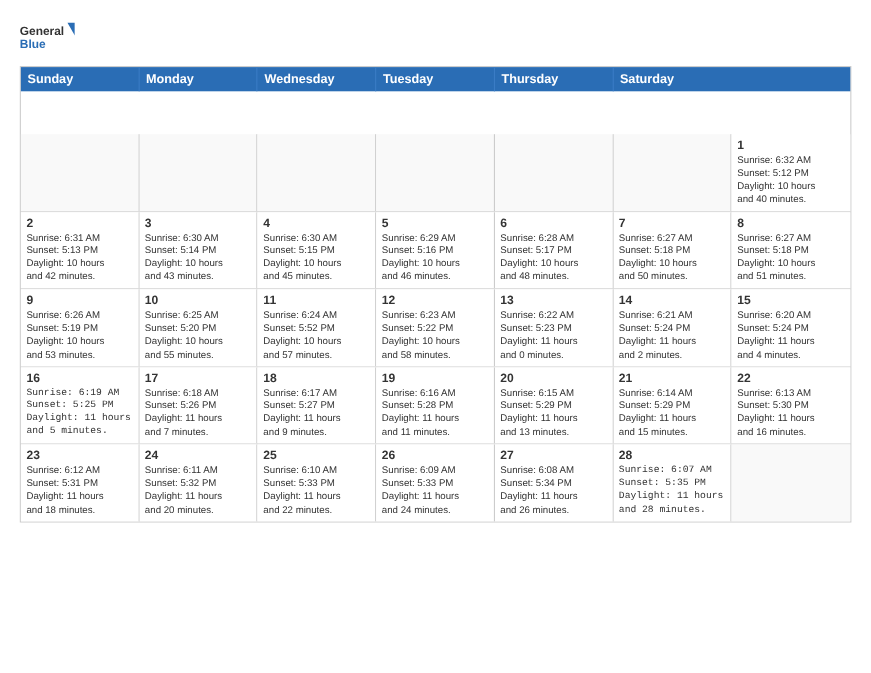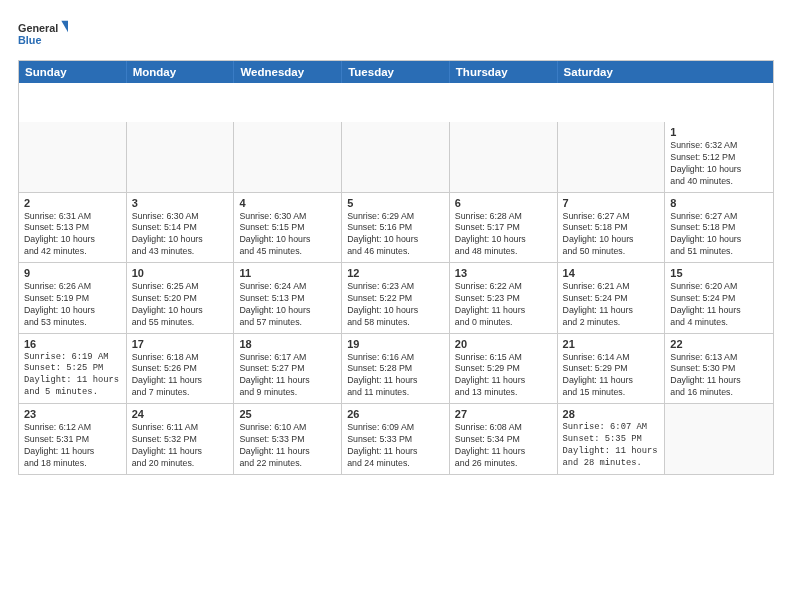--- a/index.html
+++ b/index.html
@@ -203,21 +203,21 @@
           <div class="cal-cell">
             <span class="day-num">10</span>
             <div class="cell-text" style="white-space: pre-line;">Sunrise: 6:25 AM
 Sunset: 5:20 PM
 Daylight: 10 hours
 and 55 minutes.</div>
           </div>
           <div class="cal-cell">
             <span class="day-num">11</span>
             <div class="cell-text" style="white-space: pre-line;">Sunrise: 6:24 AM
-Sunset: 5:13 PM
+Sunset: 5:52 PM
 Daylight: 10 hours
 and 57 minutes.</div>
           </div>
           <div class="cal-cell">
             <span class="day-num">12</span>
             <div class="cell-text" style="white-space: pre-line;">Sunrise: 6:23 AM
 Sunset: 5:22 PM
 Daylight: 10 hours
 and 58 minutes.</div>
           </div>

